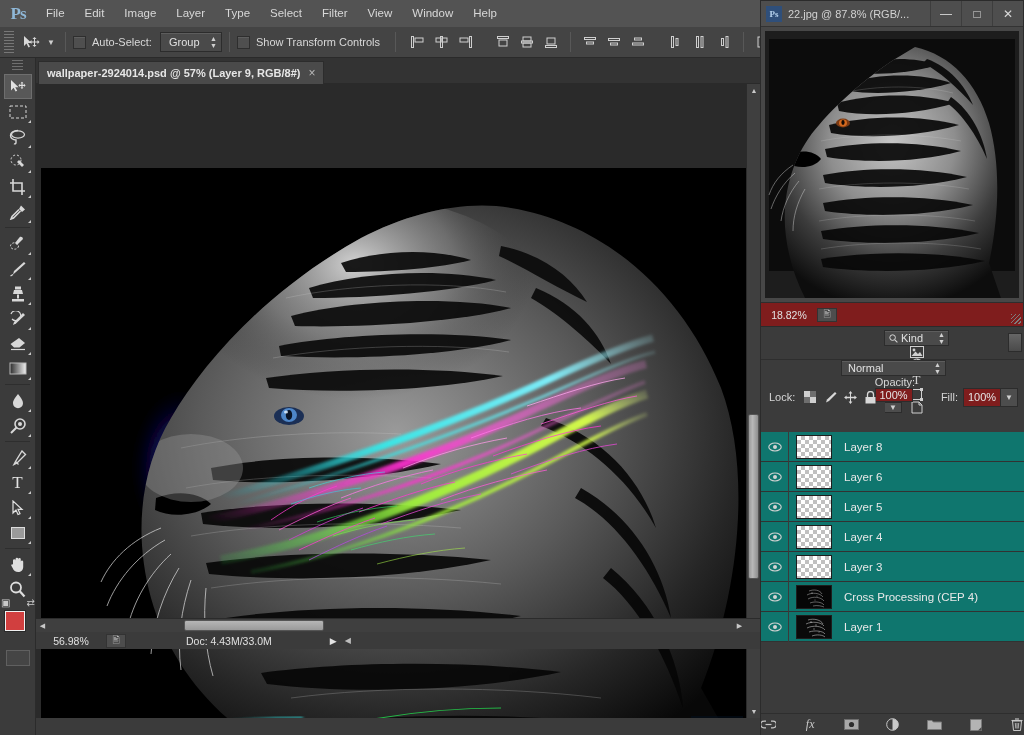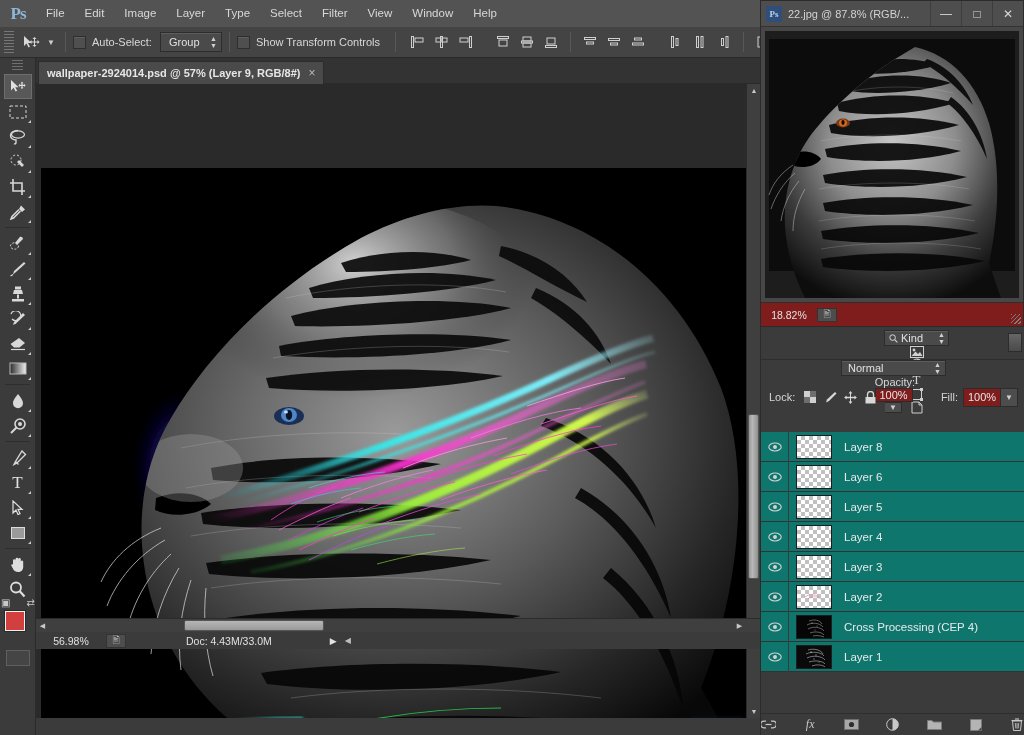--- a/index.html
+++ b/index.html
@@ -951,35 +951,20 @@
       <div class="eye-cell">
         <svg width="14" height="10">
             <ellipse cx="7" cy="5" rx="6.2" ry="4" fill="none" stroke="#d2d2d2" stroke-width="1.1"></ellipse>
             <circle cx="7" cy="5" r="2" fill="#d2d2d2"></circle>
           </svg>
       </div>
       <div class="thumb"></div>
       <div class="layer-name">Layer 3</div>
     </div>
 
-    <div class="layer-row">
-      <div class="eye-cell">
-        <svg width="14" height="10">
-            <ellipse cx="7" cy="5" rx="6.2" ry="4" fill="none" stroke="#d2d2d2" stroke-width="1.1"></ellipse>
-            <circle cx="7" cy="5" r="2" fill="#d2d2d2"></circle>
-          </svg>
-      </div>
-      <div class="thumb">
-        <svg width="36" height="24" style="position:absolute;left:0;top:0;">
-            <path d="M8 11 C12 8 18 8 22 11" stroke="#e09aa8" stroke-width="1" fill="none" opacity=".85"></path>
-            <path d="M11 13 C15 10 20 10 24 13" stroke="#c87888" stroke-width="0.7" fill="none" opacity=".7"></path>
-          </svg>
-      </div>
-      <div class="layer-name">Layer 2</div>
-    </div>
 
     <div class="layer-row">
       <div class="eye-cell">
         <svg width="14" height="10">
             <ellipse cx="7" cy="5" rx="6.2" ry="4" fill="none" stroke="#d2d2d2" stroke-width="1.1"></ellipse>
             <circle cx="7" cy="5" r="2" fill="#d2d2d2"></circle>
           </svg>
       </div>
       <div class="thumb img-thumb">
         <svg width="36" height="24" style="position:absolute;left:0;top:0;">

